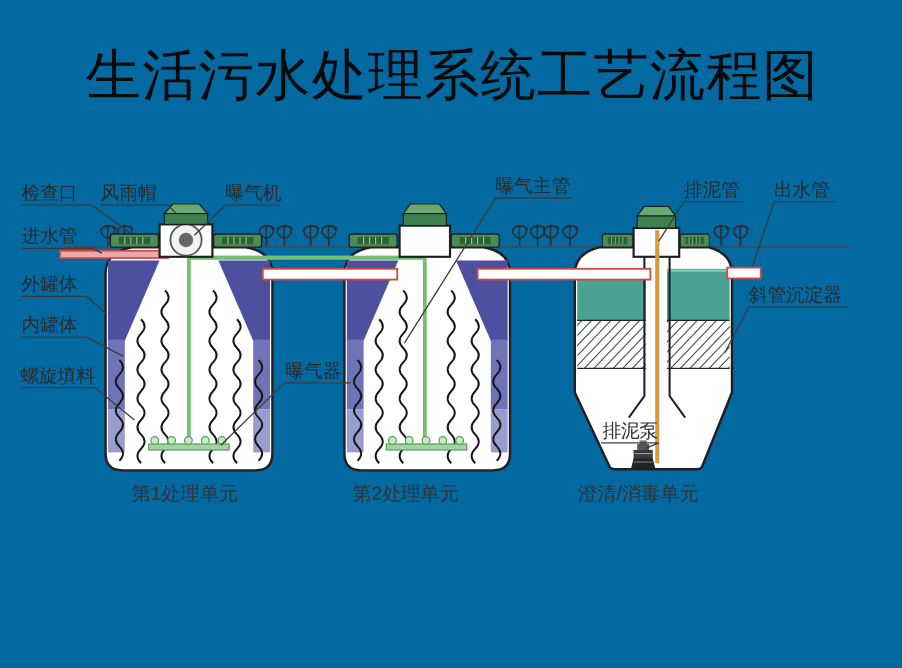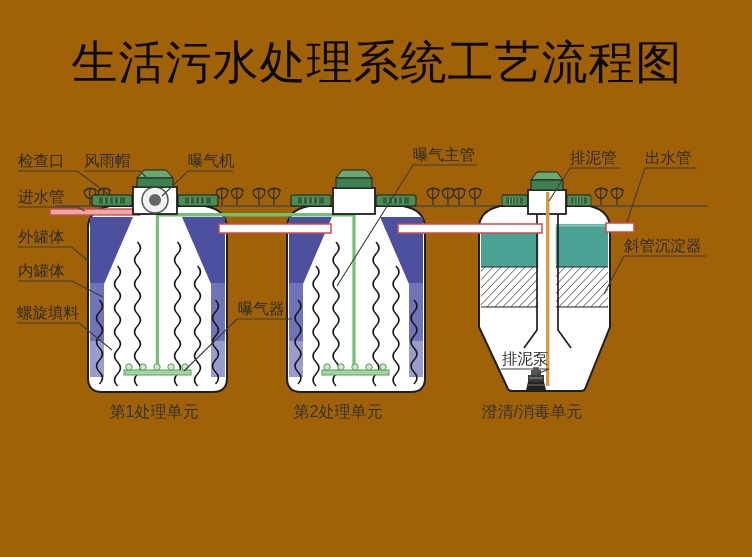--- a/index.html
+++ b/index.html
@@ -1,16 +1,16 @@
 <!DOCTYPE html>
 <html><head>
 <meta charset="utf-8">
 <style>
   html,body{margin:0;padding:0;background:#ffffff;}
-  .canvas{position:relative;width:752px;height:557px;background:#a16207;overflow:hidden;
+  .canvas{position:relative;width:752px;height:557px;background:#0369a1;overflow:hidden;
           font-family:"Liberation Sans",sans-serif;}
   svg{display:block;}
   text{font-family:"Liberation Sans",sans-serif;fill:#2b2b2b;}
   .title-text{font-family:"Liberation Serif",serif;fill:#0a0a0a;letter-spacing:1px;}
   .lbl{font-size:15.5px;}
   .cap{font-size:16px;fill:#333;}
   .leader{fill:none;stroke:#3d3d3d;stroke-width:1.1;}
   .outline{fill:#ffffff;stroke:#1f1f1f;stroke-width:2;}
   .strand{fill:none;stroke:#161616;stroke-width:1.6;}
   .bushln{fill:none;stroke:#2e2e2e;stroke-width:1.2;}

